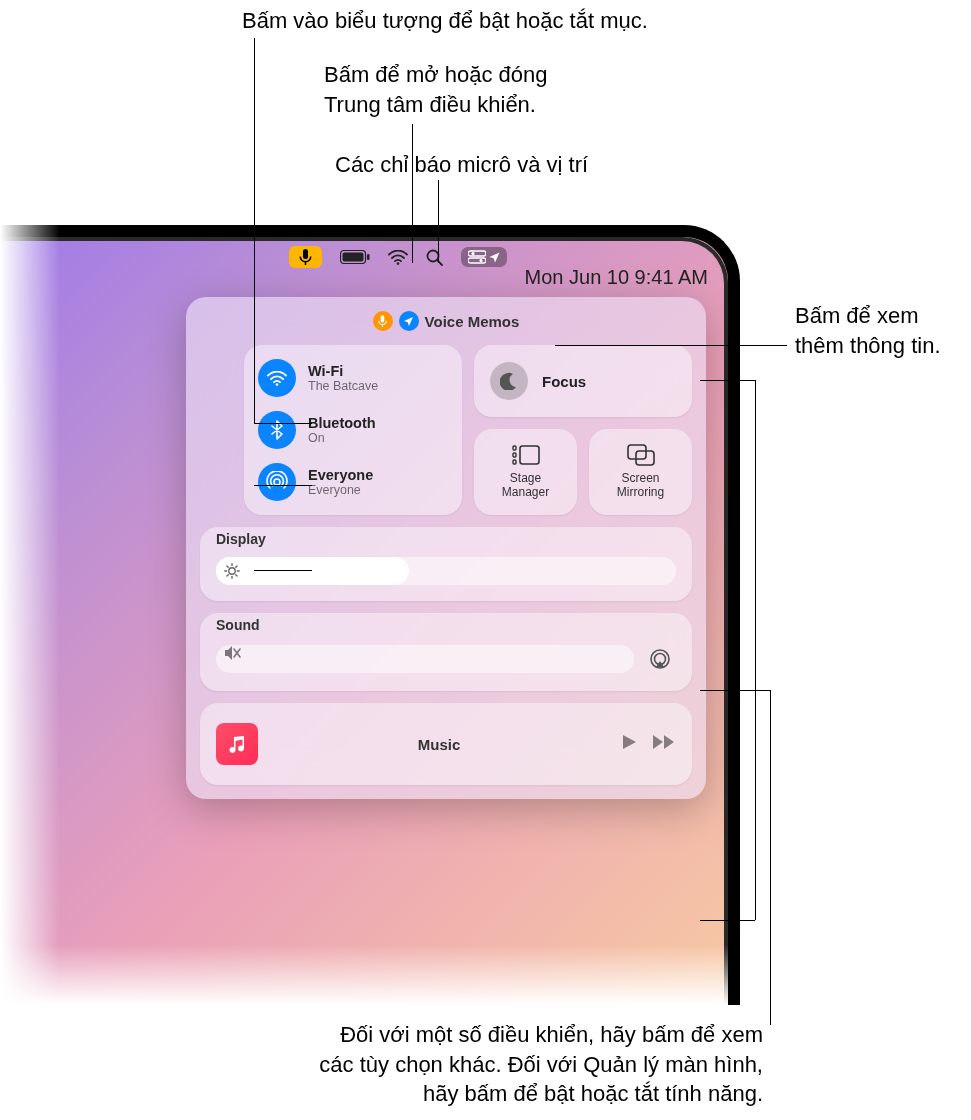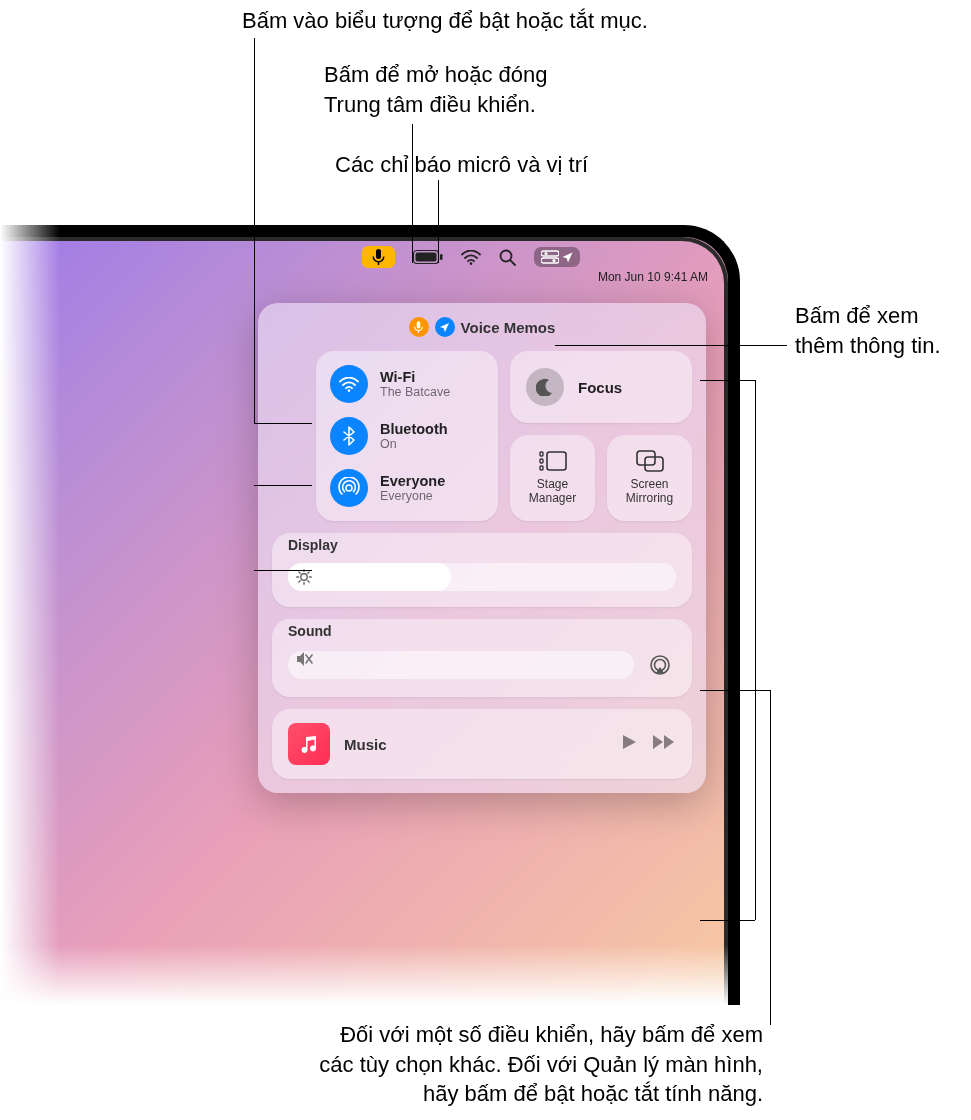--- a/index.html
+++ b/index.html
@@ -89,28 +89,28 @@
   .cc-pill {
     background: rgba(0,0,0,0.32);
     border-radius: 7px;
     padding: 3px 7px;
     display: flex;
     align-items: center;
     gap: 3px;
   }
   .cc-pill svg { display:block; }
   .menu-icon { display:flex; align-items:center; }
-  .datetime { font-size: 12px; margin-top: 40px; }
+  .datetime { font-size: 20px; margin-top: 40px; }
 
   
   .cc-panel {
     position: absolute;
-    top: 66px;
+    top: 60px;
     right: 22px;
-    width: 448px;
+    width: 520px;
     border-radius: 20px;
     padding: 14px 14px 14px 14px;
     background: rgba(235,225,245,0.62);
     backdrop-filter: blur(20px);
     box-shadow: 0 10px 40px rgba(0,0,0,0.25);
     display: flex;
     flex-direction: column;
     gap: 12px;
   }
   .cc-top-app {
@@ -228,22 +228,23 @@
   .sound-row { display:flex; align-items:center; gap:10px; }
   .sound-track { flex:1; position:relative; height:28px; background:rgba(255,255,255,0.5); border-radius:14px;}
   .airplay-btn {
     width: 32px; height:32px;
     display:flex; align-items:center; justify-content:center;
     color: rgba(0,0,0,0.5);
   }
   .music-tile {
     display:flex;
     align-items:center;
-    padding: 14px 16px;
+    padding: 20px 16px;
     gap: 14px;
+    text-align: center;
   }
   .music-art {
     width: 42px; height: 42px;
     border-radius: 8px;
     background: linear-gradient(135deg,#ff4e6b,#ff2d55);
     display:flex; align-items:center; justify-content:center;
   }
   .music-label { font-weight:600; font-size:15px; color:#333; flex:1;}
   .music-controls { display:flex; gap:14px; color: rgba(0,0,0,0.45); }
 </style>

